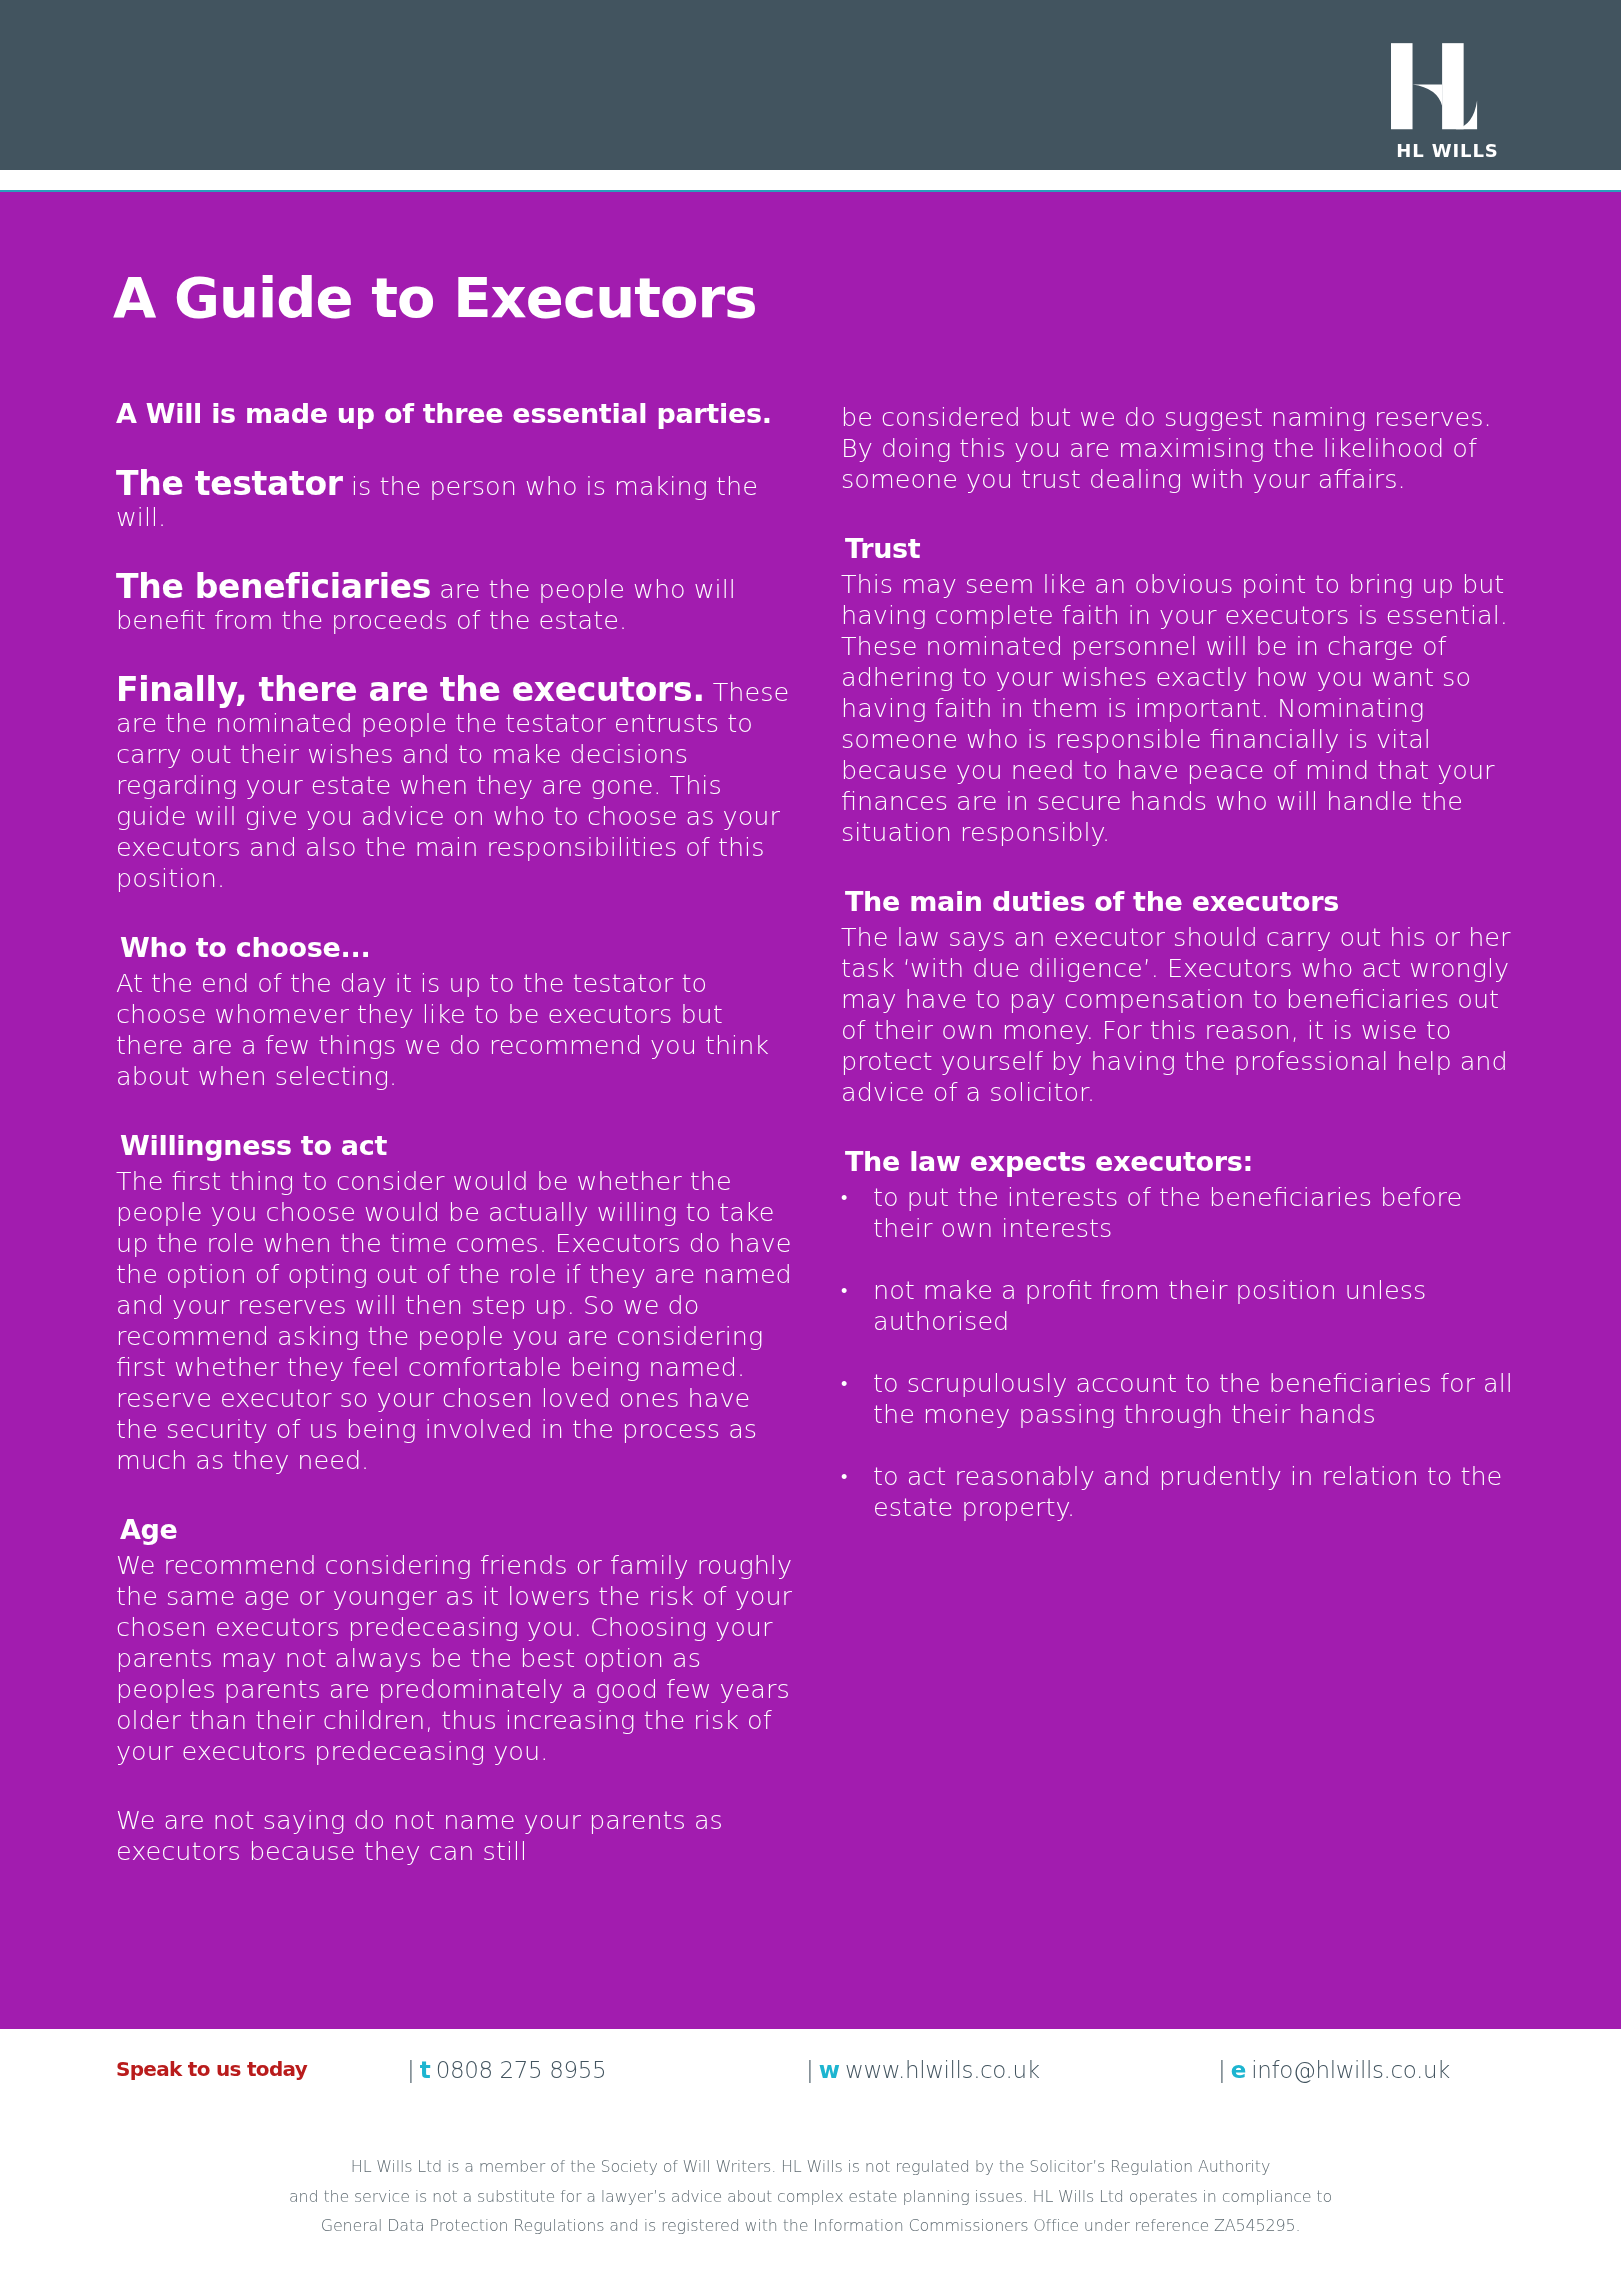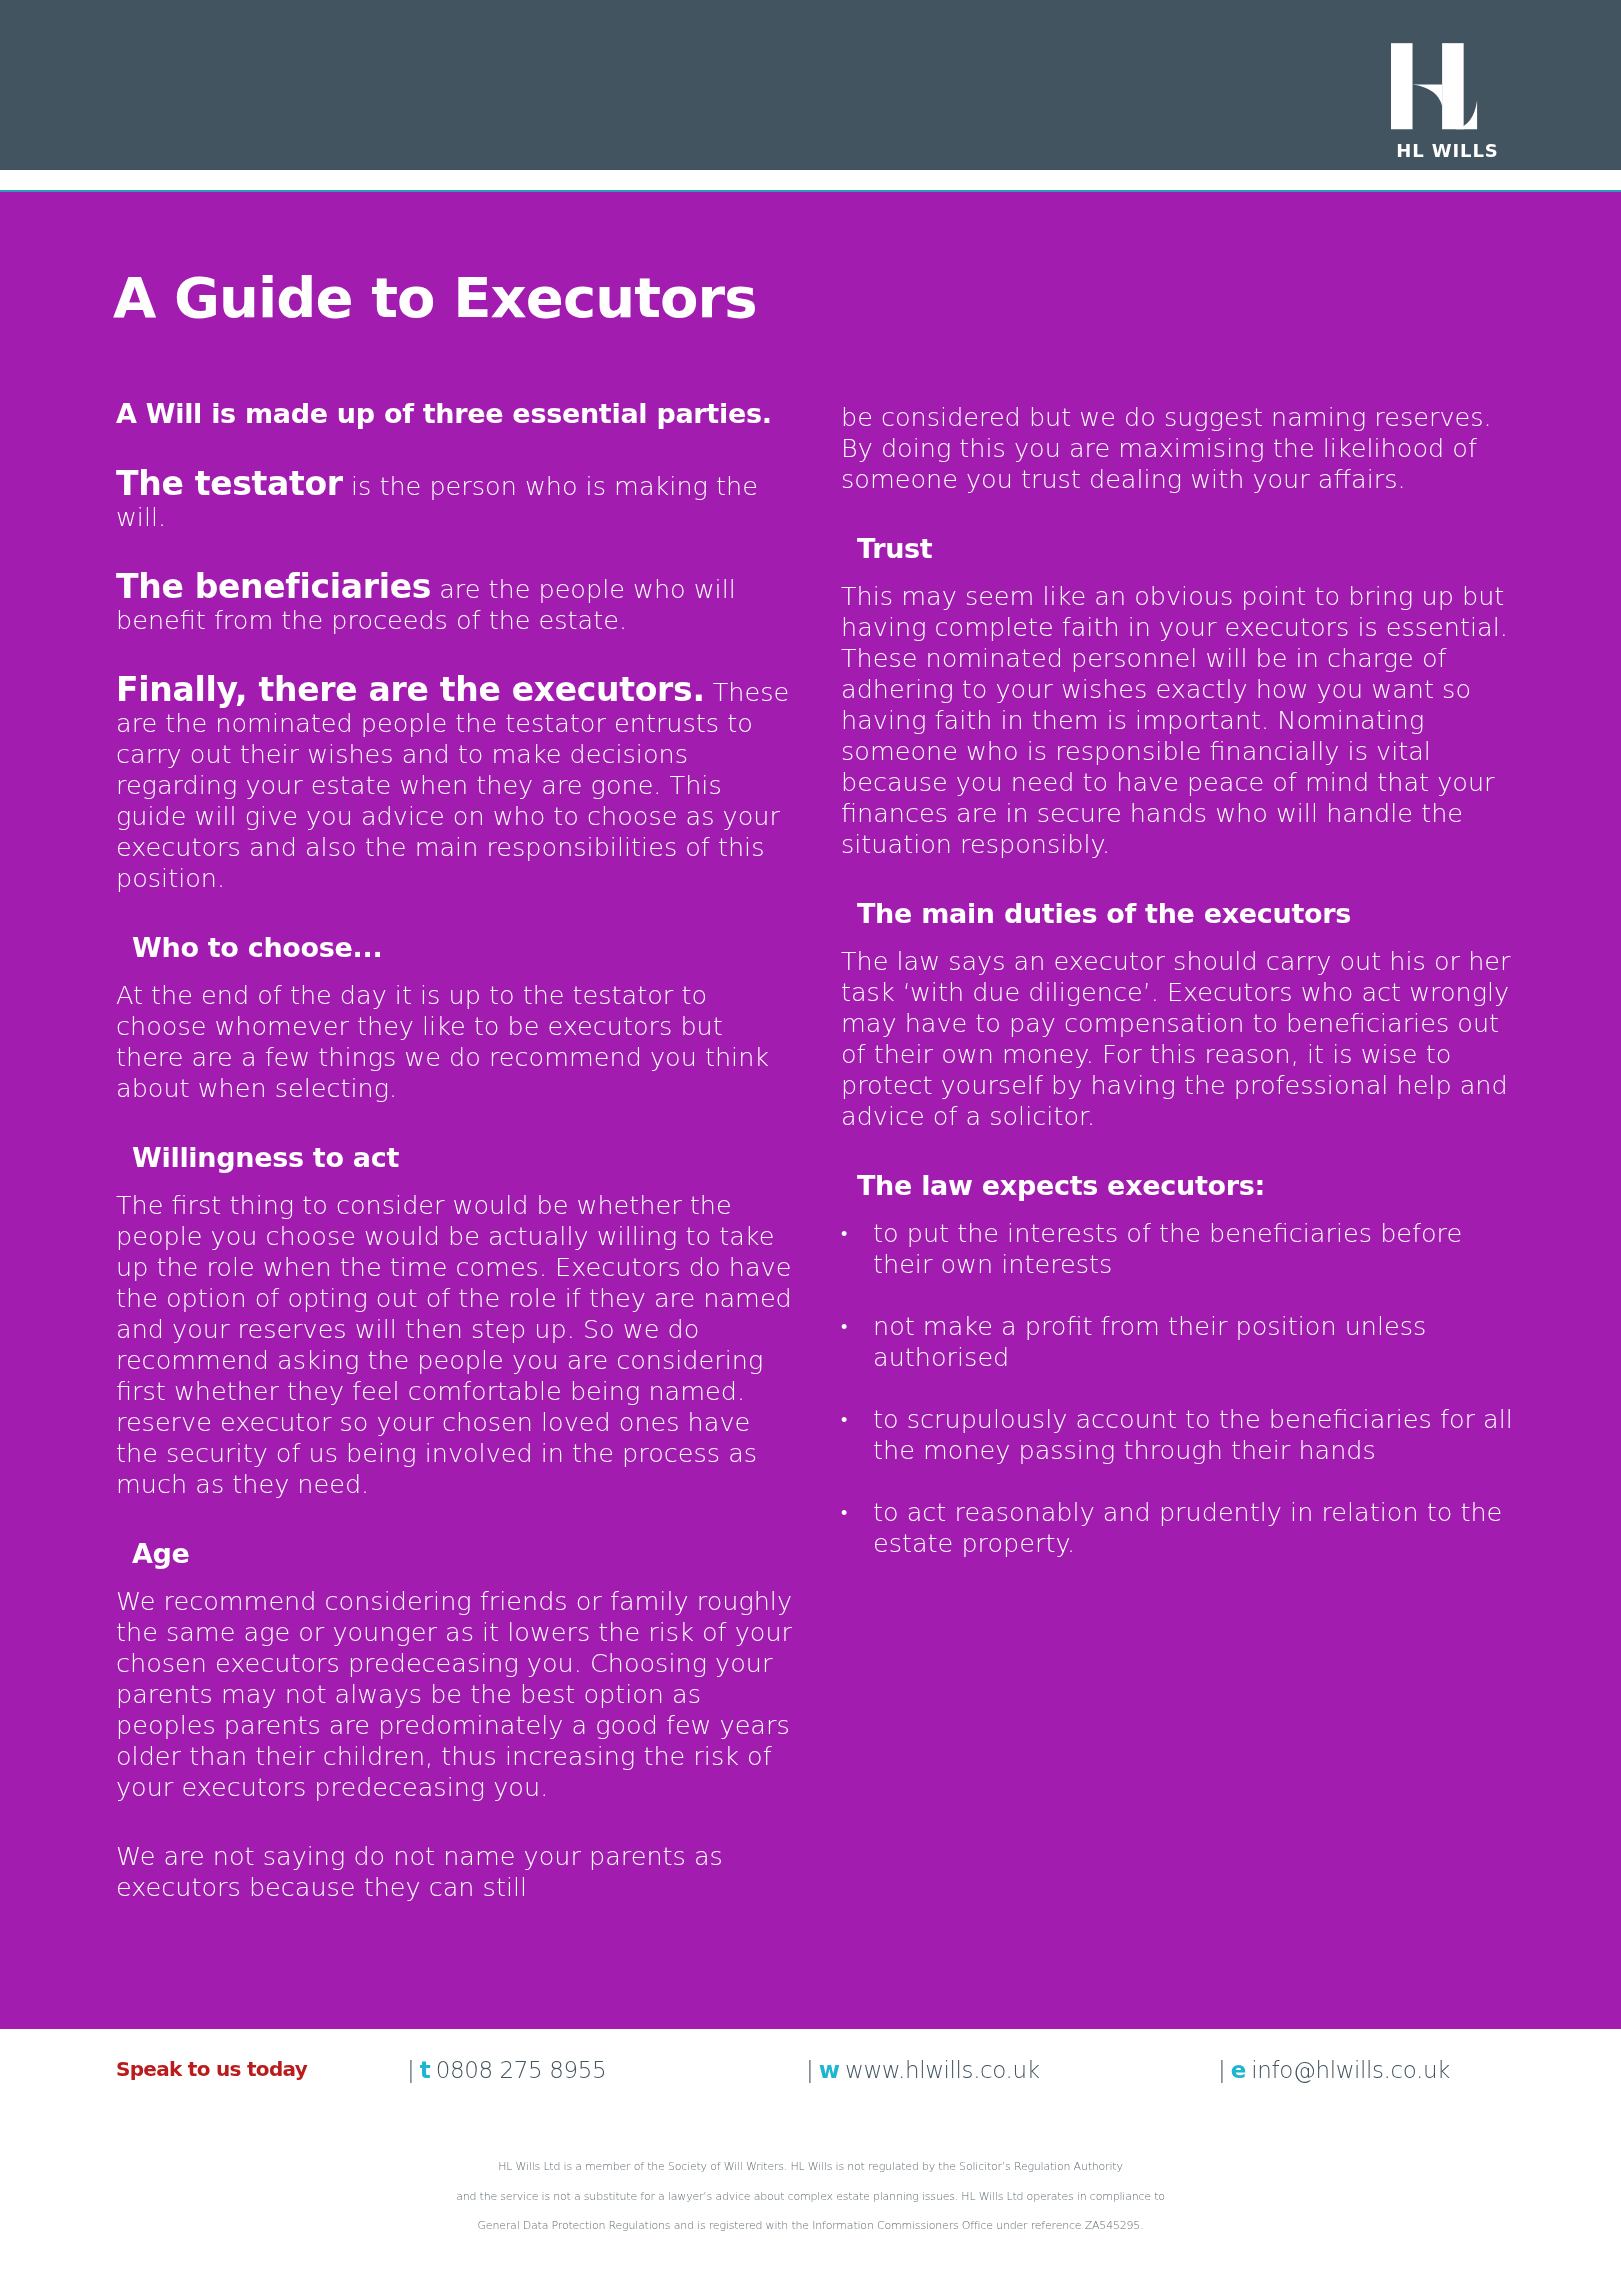--- a/index.html
+++ b/index.html
@@ -35,21 +35,21 @@
   .col {
     position: absolute; color: #ffffff;
     font-family: "DejaVu Sans", sans-serif; font-size: 25.5px; line-height: 31px;
     font-weight: 300;
   }
   .col-left { left: 116px; top: 206px; width: 681px; }
   .col-right { left: 841px; top: 210px; width: 681px; }
 
   .col p { margin: 0 0 38px 0; }
   .col h2 {
-    font-size: 27px; line-height: 32px; font-weight: bold; margin: 16px; letter-spacing: -0.3px;
+    font-size: 27px; line-height: 32px; font-weight: bold; margin: 4px; letter-spacing: -0.3px;
   }
   .lead {
     font-size: 27px; line-height: 32px; font-weight: bold; margin-bottom: 38px; letter-spacing: -0.3px;
   }
   .b { font-weight: bold; font-size: 33px; letter-spacing: -0.3px; }
 
   .bullets { list-style: none; margin: 0; padding: 0; }
   .bullets li { position: relative; padding-left: 32px; margin-bottom: 31px; }
   .bullet-dot {
     position: absolute; left: 0; top: 0; font-size: 18px; line-height: 31px;
@@ -65,21 +65,21 @@
   }
   .contact-item { position: absolute; top: 0; font-weight: 300; letter-spacing: -0.4px; }
   .contact-item .sep { color: #42545f; margin-right: 5.4px; }
   .contact-item .letter { color: #1db5d0; font-weight: bold; margin-right: 5.4px; }
   .c-phone { left: 407px; }
   .c-web { left: 806px; }
   .c-mail { left: 1218px; }
 
   .disclaimer {
     position: absolute; left: 0; top: 2152px; width: 1621px; text-align: center;
-    font-family: "DejaVu Sans", sans-serif; color: #5f6b72; font-size: 11px; line-height: 29.6px;
+    font-family: "DejaVu Sans", sans-serif; color: #5f6b72; font-size: 16px; line-height: 29.6px;
     font-weight: 300; letter-spacing: -0.2px;
   }
 </style>
 </head>
 <body>
 
 <header class="header">
   <div class="logo">
     <svg width="113" height="90" viewBox="0 0 126 100">
       <rect x="0" y="0" width="24" height="96" fill="#ffffff"></rect>

